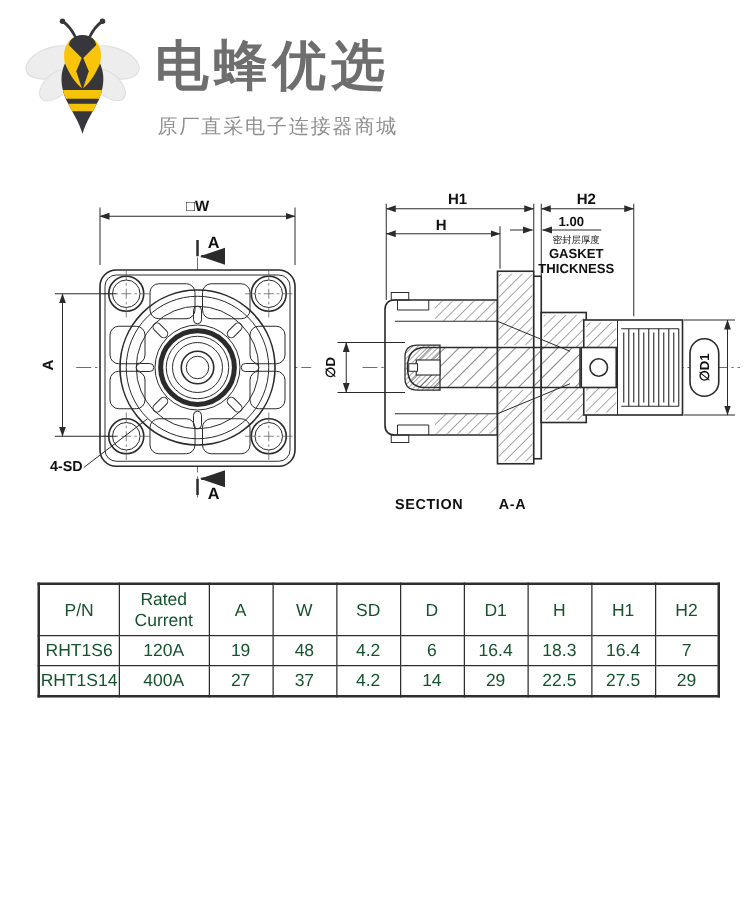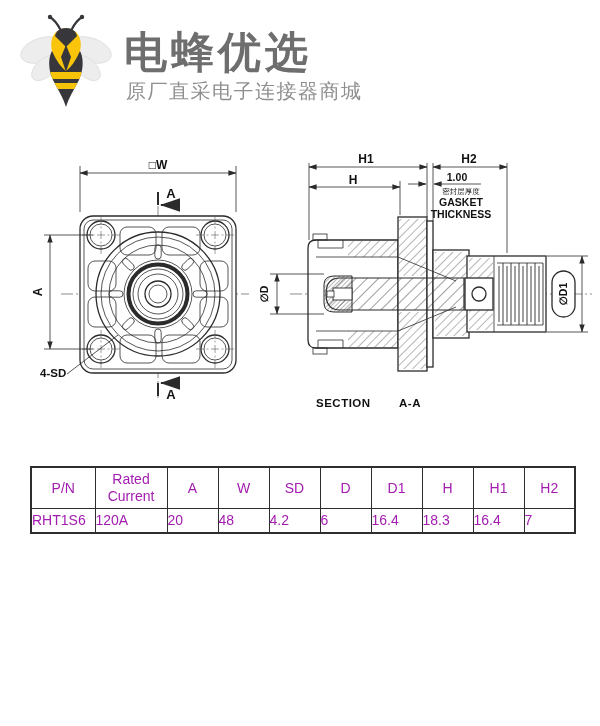--- a/index.html
+++ b/index.html
@@ -2,37 +2,37 @@
 <html><head>
 <meta charset="utf-8">
 <style>
   html,body{margin:0;padding:0;background:#fff;}
   .page{position:relative;width:592px;height:726px;background:#ffffff;overflow:hidden;
         font-family:"Liberation Sans",sans-serif;text-decoration:underline;}
   
   .logo-bee{position:absolute;left:16px;top:12px;width:100px;height:100px;}
   .brand{position:absolute;left:124px;top:24px;font-size:43px;font-weight:700;
          color:#6e6e6e;letter-spacing:4px;white-space:nowrap;}
-  .tagline{position:absolute;left:126px;top:78px;font-size:20px;color:#8f8f8f;
+  .tagline{position:absolute;left:126px;top:91px;font-size:16px;color:#8f8f8f;
            letter-spacing:1.5px;white-space:nowrap;}
   
   svg.drawing{position:absolute;left:0;top:0;}
   .ln  {stroke:#2b2b2b;fill:none;stroke-width:1.3;}
   .lnw {stroke:#2b2b2b;fill:#ffffff;stroke-width:1.3;}
   .lnt {stroke:#2b2b2b;fill:none;stroke-width:0.8;}
   .cl  {stroke:#5a5a5a;fill:none;stroke-width:0.7;stroke-dasharray:12 3 2 3;}
   .clh {stroke:#5a5a5a;fill:none;stroke-width:0.6;stroke-dasharray:8 2.5 2 2.5;}
   .dim {stroke:#2b2b2b;fill:none;stroke-width:0.8;}
   .dimtxt  {font:bold 12px "Liberation Sans",sans-serif;fill:#111;}
   .dimtxt-s{font:bold 10.5px "Liberation Sans",sans-serif;fill:#111;}
   .cntxt   {font:7.5px "Liberation Sans",sans-serif;fill:#111;}
   .captxt  {font:bold 11.5px "Liberation Sans",sans-serif;fill:#111;letter-spacing:0.5px;}
   
   .spec-table{position:absolute;left:30px;top:466px;width:545px;border-collapse:collapse;
-              table-layout:fixed;font-size:14px;color:#a21caf;
+              table-layout:fixed;font-size:14px;color:#14532d;text-align:center;
               border:2px solid #2e2e2e;}
   .spec-table th,.spec-table td{border:1px solid #2e2e2e;padding:0;font-weight:400;line-height:1.2;}
   .spec-table th{height:40px;}
   .spec-table td{height:23px;margin-left:24px;}
 </style>
 </head>
 <body>
 
 <div class="page">
 
@@ -288,24 +288,36 @@
         <th>D1</th>
         <th>H</th>
         <th>H1</th>
         <th>H2</th>
       </tr>
     </thead>
     <tbody>
       <tr>
         <td>RHT1S6</td>
         <td>120A</td>
-        <td>20</td>
+        <td>19</td>
         <td>48</td>
         <td>4.2</td>
         <td>6</td>
         <td>16.4</td>
         <td>18.3</td>
         <td>16.4</td>
         <td>7</td>
       </tr>
+      <tr>
+        <td>RHT1S14</td>
+        <td>400A</td>
+        <td>27</td>
+        <td>37</td>
+        <td>4.2</td>
+        <td>14</td>
+        <td>29</td>
+        <td>22.5</td>
+        <td>27.5</td>
+        <td>29</td>
+      </tr>
     </tbody>
   </table>
 </div>
 
 </body></html>

